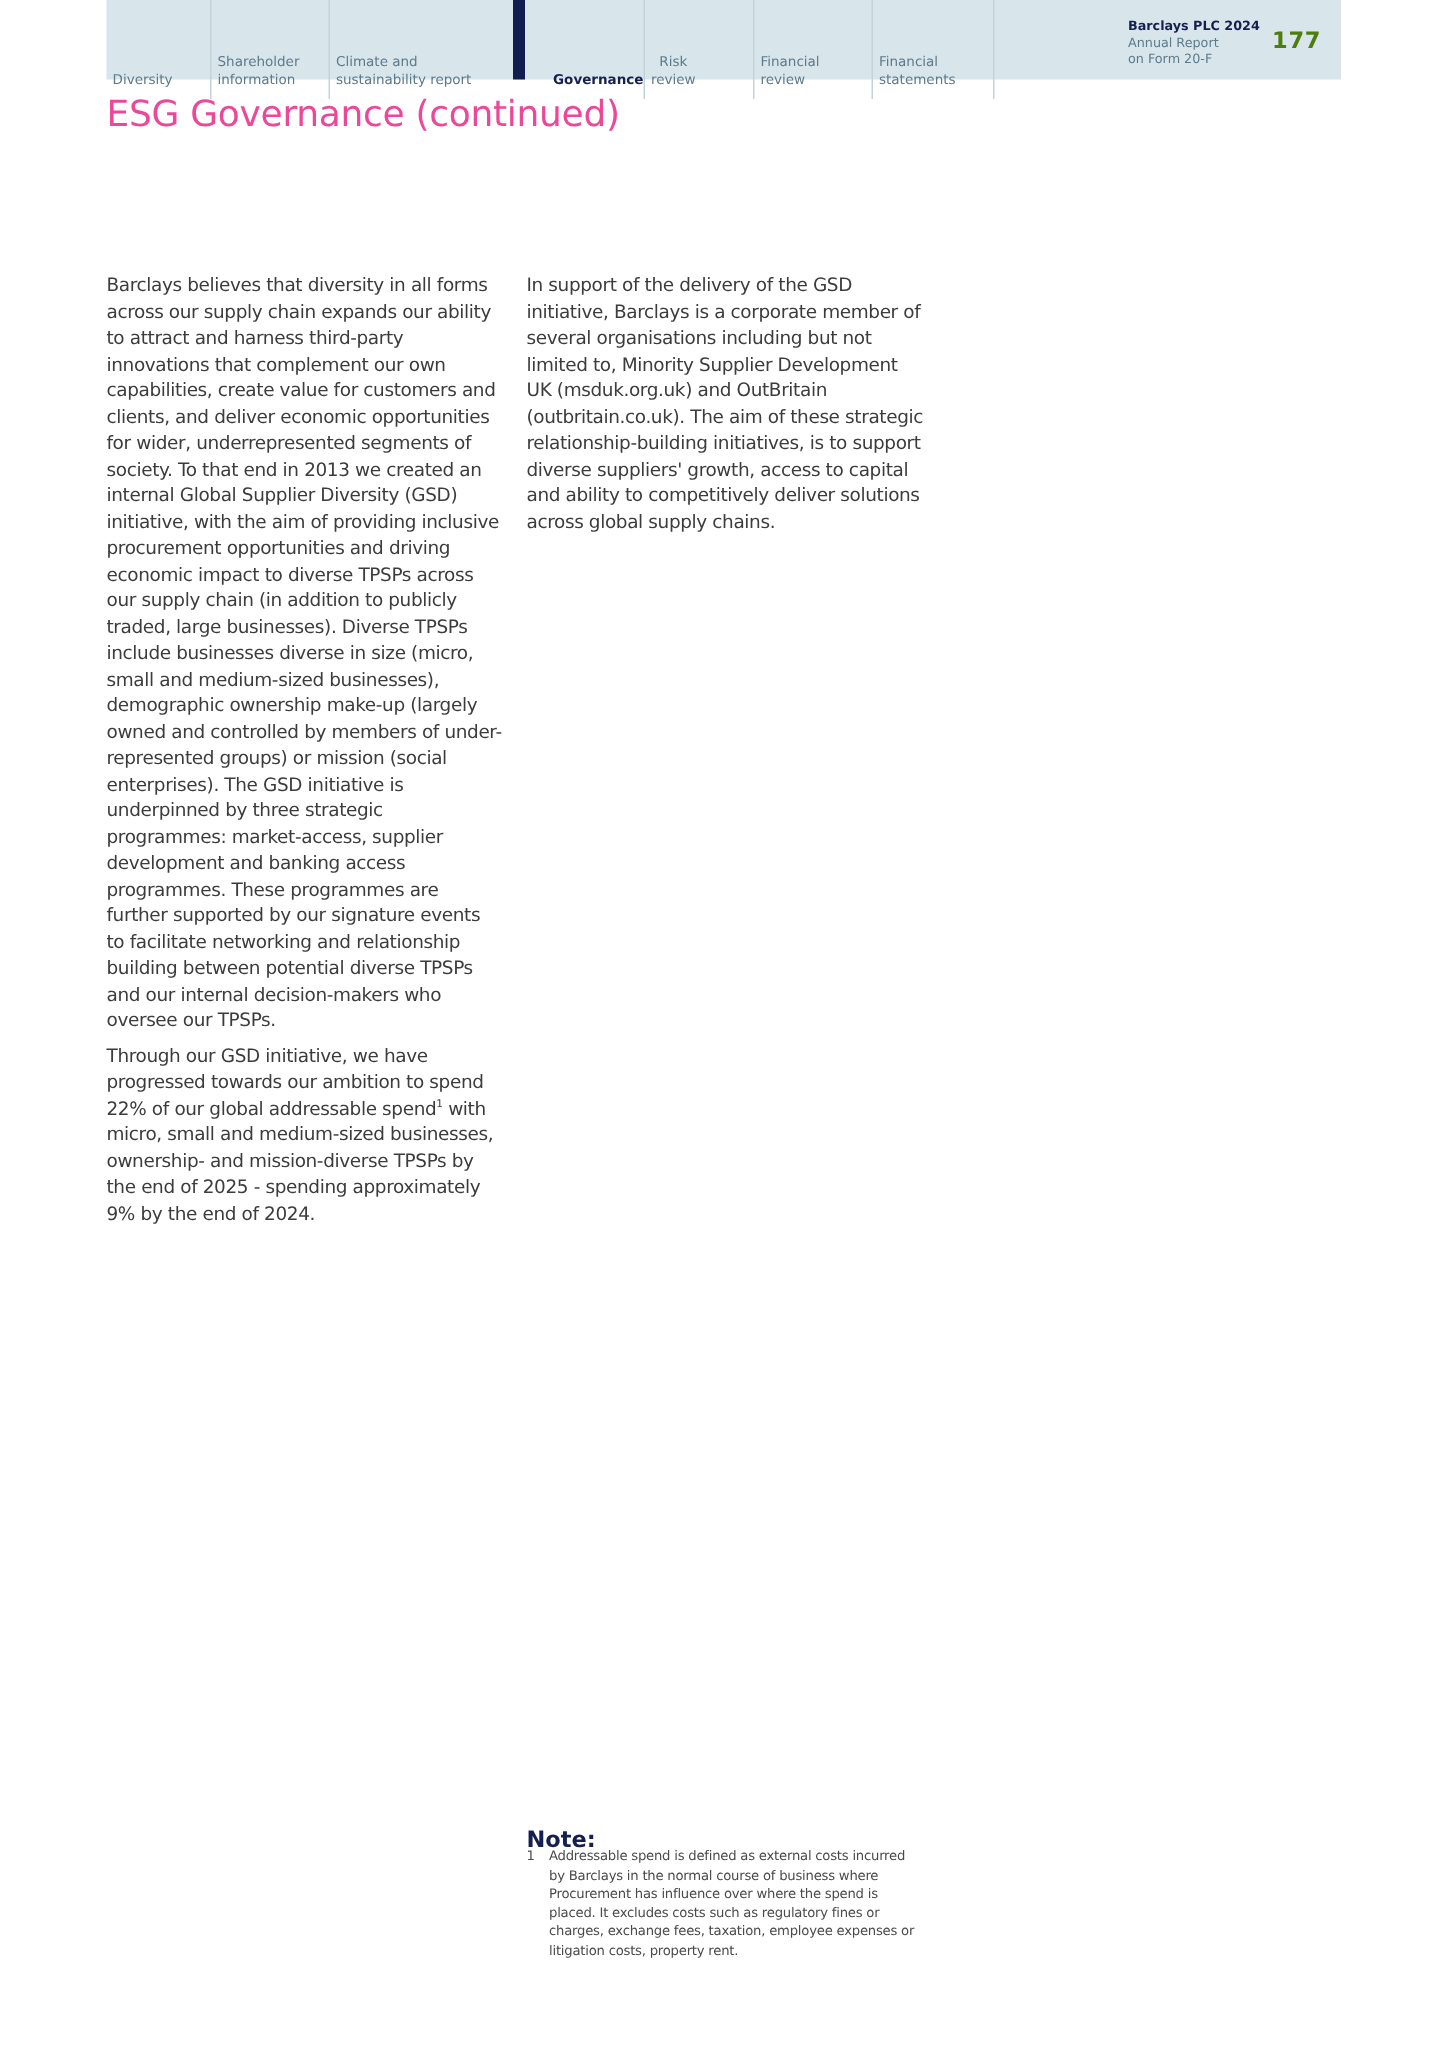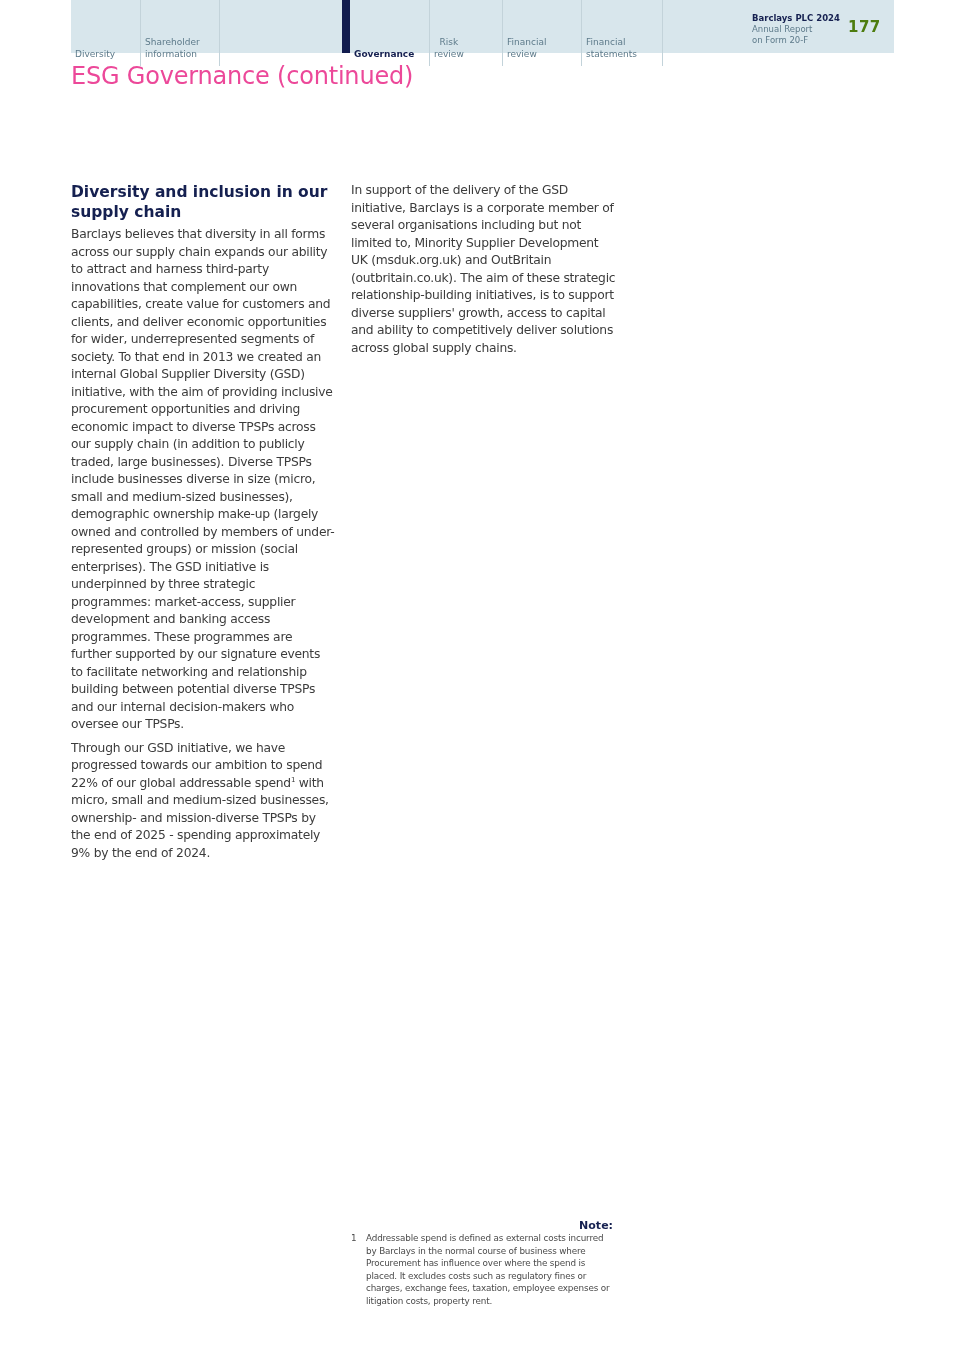--- a/index.html
+++ b/index.html
@@ -46,37 +46,41 @@
     .section-heading {
       font-size: 15.5px; line-height: 20px; font-weight: bold; color: #152050;
       margin-bottom: 4px;
     }
     .para {
       font-size: 12.3px; line-height: 17.5px; color: #3c3c3c;
       margin-bottom: 6px; letter-spacing: -0.25px;
     }
     sup { font-size: 7px; line-height: 0; vertical-align: 5px; }
     .note { position: absolute; left: 351px; top: 1220px; width: 262px; }
-    .note-label { font-size: 11px; font-weight: bold; color: #152050; line-height: 12px; text-align: right; }
+    .note-label { font-size: 15px; font-weight: bold; color: #152050; line-height: 12px; }
     .note-item { display: flex; font-size: 8.8px; line-height: 12.6px; color: #4a4a4a; letter-spacing: -0.15px; }
     .note-num { width: 15px; flex: none; }
   </style>
 </head>
 <body>
 
 <div class="nav">
   <div class="tab" style="left:0; width:70px;">
     <span>Diversity</span>
   </div>
   <div class="tab" style="left:70px; width:79px;">
     <span>Shareholder
 information</span>
   </div>
+  <div class="tab" style="left:149px; width:123px; border-right:none;">
+    <span>Climate and
+sustainability report</span>
+  </div>
   <div class="active-bar" style="left:271px;"></div>
-  <div class="tab active" style="left:279px; width:80px;">
+  <div class="tab active" style="left:279px; width:80px;justify-content:flex-end;">
     <span>Governance</span>
   </div>
   <div class="tab" style="left:359px; width:73px;text-align:center;">
     <span>Risk
 review</span>
   </div>
   <div class="tab" style="left:432px; width:79px;">
     <span>Financial
 review</span>
   </div>
@@ -89,21 +93,20 @@
 <div class="report-info">
   <div class="brand">Barclays PLC 2024</div>
   <div>Annual Report</div>
   <div>on Form 20-F</div>
 </div>
 <div class="page-number">177</div>
 
 <h1 class="page-title">ESG Governance (continued)</h1>
 
 <div class="col-left">
-  <h2 class="section-heading">Diversity and inclusion in our supply chain</h2>
   <p class="para">Barclays believes that diversity in all forms across our supply chain expands our ability to attract and harness third-party innovations that complement our own capabilities, create value for customers and clients, and deliver economic opportunities for wider, underrepresented segments of society. To that end in 2013 we created an internal Global Supplier Diversity (GSD) initiative, with the aim of providing inclusive procurement opportunities and driving economic impact to diverse TPSPs across our supply chain (in addition to publicly traded, large businesses). Diverse TPSPs include businesses diverse in size (micro, small and medium-sized businesses), demographic ownership make-up (largely owned and controlled by members of under-represented groups) or mission (social enterprises). The GSD initiative is underpinned by three strategic programmes: market-access, supplier development and banking access programmes. These programmes are further supported by our signature events to facilitate networking and relationship building between potential diverse TPSPs and our internal decision-makers who oversee our TPSPs.</p>
   <p class="para"><span>Through our GSD initiative, we have progressed towards our ambition to spend 22% of our global addressable spend</span><sup>1</sup><span> with micro, small and medium-sized businesses, ownership- and mission-diverse TPSPs by the end of 2025 - spending approximately 9% by the end of 2024.</span></p>
 </div>
 
 <div class="col-right">
   <p class="para">In support of the delivery of the GSD initiative, Barclays is a corporate member of several organisations including but not limited to, Minority Supplier Development UK (msduk.org.uk) and OutBritain (outbritain.co.uk). The aim of these strategic relationship-building initiatives, is to support diverse suppliers' growth, access to capital and ability to competitively deliver solutions across global supply chains.</p>
 </div>
 
 <div class="note">
   <div class="note-label">Note:</div>

